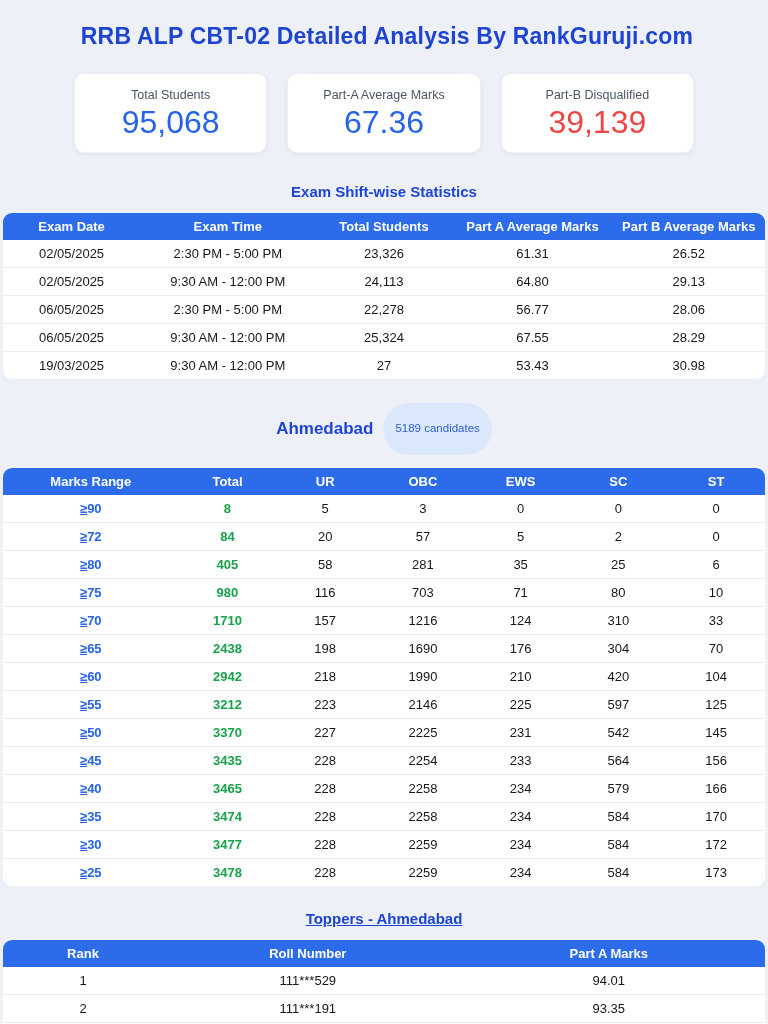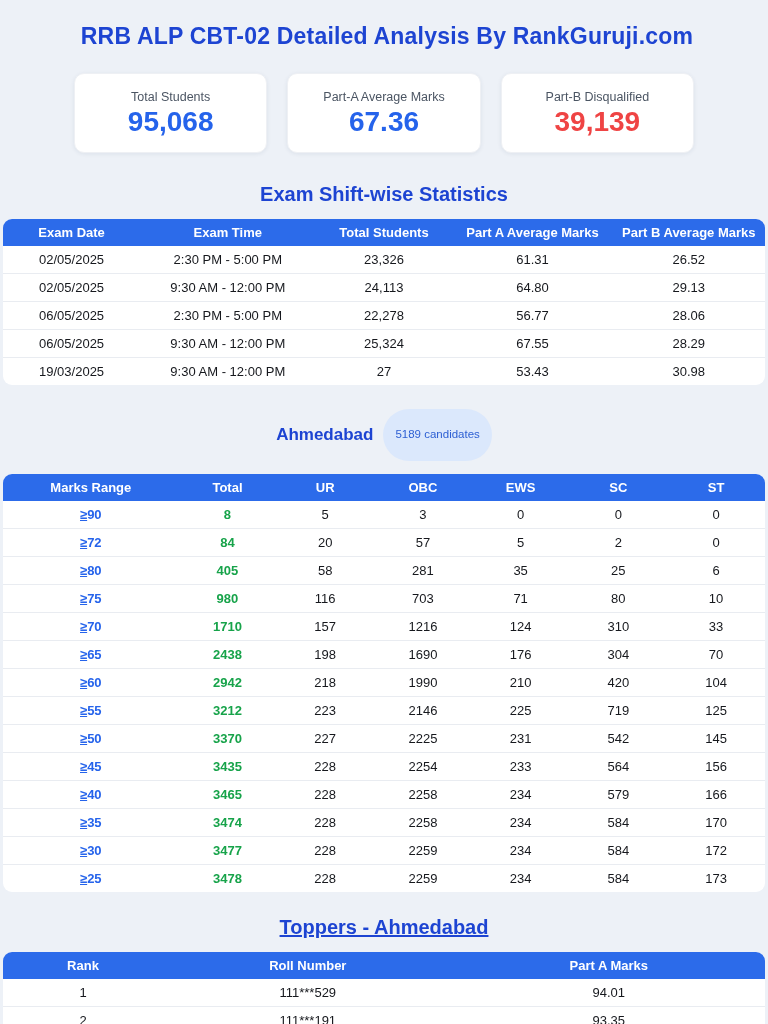--- a/index.html
+++ b/index.html
@@ -28,25 +28,25 @@
     padding-left:6px;
   }
   
   .cards{display:flex;justify-content:center;gap:20px;margin-top:23px;padding:0 74px;}
   .card{
     flex:1;background:#fff;border-radius:10px;height:80px;
     border:1px solid #eef0f4;box-shadow:0 1px 4px rgba(30,50,90,.08);
     display:flex;flex-direction:column;align-items:center;justify-content:center;gap:4px;
   }
   .card-label{font-size:12.5px;color:var(--muted);font-weight:400;}
-  .card-value{font-size:28px;font-weight:700;color:var(--link);line-height:1;}
+  .card-value{font-size:32px;font-weight:400;color:var(--link);line-height:1;}
   .card-value.red{color:var(--red);}
   
   .section-heading{
-    text-align:center;font-size:20px;font-weight:700;color:var(--heading);
+    text-align:center;font-size:15px;font-weight:700;color:var(--heading);
   }
   .sh-1{margin-top:30px;}
   .sh-2{margin-top:24px;display:flex;align-items:center;justify-content:center;gap:10px;font-size:17px;}
   .sh-3{margin-top:24px;text-decoration:underline;}
   .badge{
     background:#dbe8fc;color:#2d5fd3;font-size:11.5px;font-weight:500;
     border-radius:999px;padding:19px 12px;line-height:1.2;
   }
   
   .tbl-wrap{margin:13px 3px 0 3px;border-radius:9px;overflow:hidden;background:#fff;}
@@ -245,21 +245,21 @@
           <td>210</td>
           <td>420</td>
           <td>104</td>
         </tr>
         <tr>
           <td><a class="rlink"><span class="geq">≥</span><span>55</span></a></td>
           <td class="total-cell">3212</td>
           <td>223</td>
           <td>2146</td>
           <td>225</td>
-          <td>719</td>
+          <td>597</td>
           <td>125</td>
         </tr>
         <tr>
           <td><a class="rlink"><span class="geq">≥</span><span>50</span></a></td>
           <td class="total-cell">3370</td>
           <td>227</td>
           <td>2225</td>
           <td>231</td>
           <td>542</td>
           <td>145</td>

